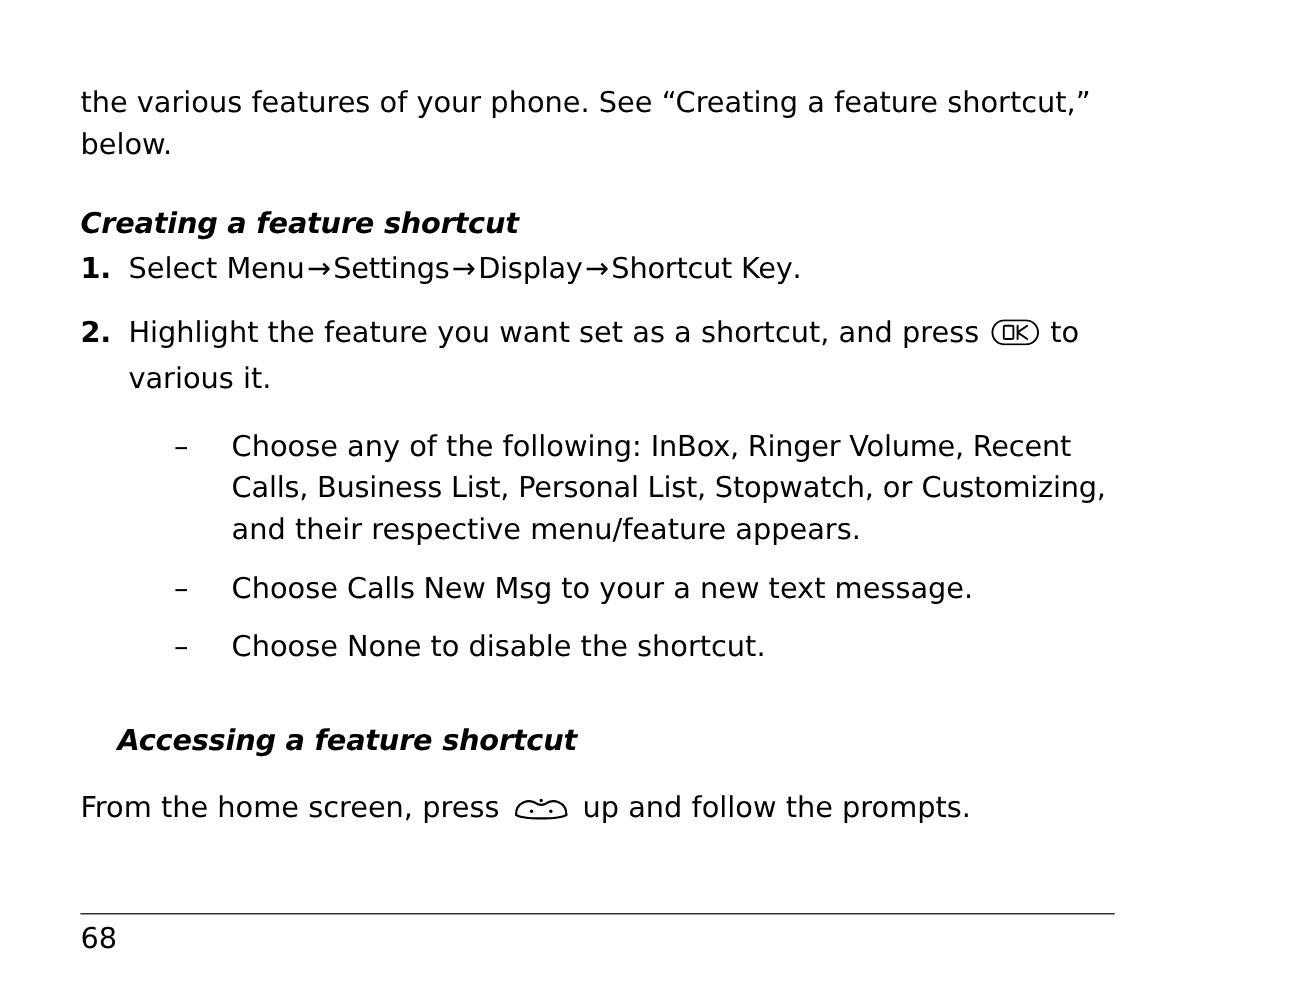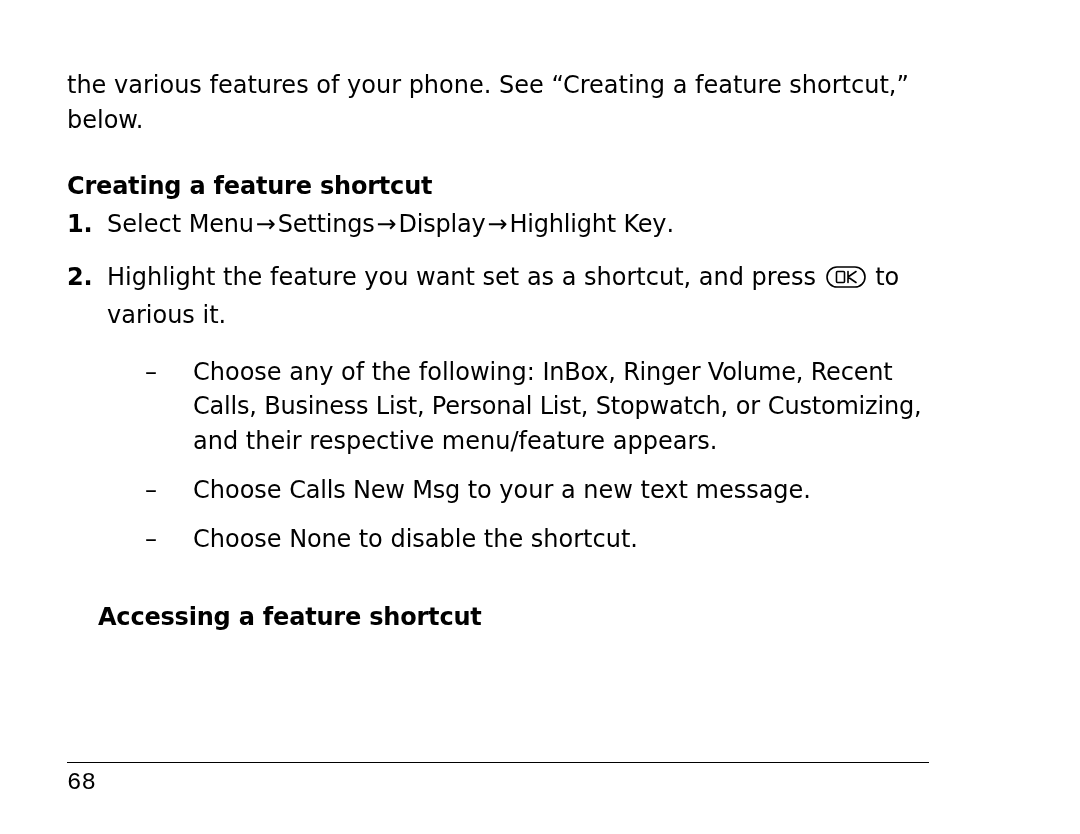--- a/index.html
+++ b/index.html
@@ -23,20 +23,21 @@
     font-weight: 400;
     line-height: 1.45;
     margin-bottom: 32px;
   }
   .heading {
     font-size: 24px;
     font-weight: 700;
     line-height: 1.4;
     margin: 0 0 4px 0;
     letter-spacing: -0.2px;
+    font-style: italic;
   }
   .step {
     display: flex;
     font-size: 24px;
     line-height: 1.45;
     margin-bottom: 12px;
   }
   .step-num {
     font-weight: 700;
     width: 40px;
@@ -82,21 +83,20 @@
   .jog-icon {
     display:inline-block;
     vertical-align:-4px;
     margin: 0 2px;
   }
   .footer {
     position: absolute;
     left: 67px;
     right: 67px;
     bottom: 38px;
-    font-family: Liberation Mono, monospace;
   }
   .footer-rule {
     border: none;
     border-top: 1px solid #000;
     margin: 0 0 6px 0;
   }
   .footer-row {
     display: flex;
     justify-content: space-between;
     font-size: 24px;
@@ -108,21 +108,21 @@
 
 <div class="page">
 
   <div class="intro">the various features of your phone. See “Creating a feature shortcut,” below.</div>
 
   <div class="heading">Creating a feature shortcut</div>
 
   <div class="step">
     <div class="step-num">1.</div>
     <div class="step-body">
-      <span>Select </span><span class="bold">Menu</span><span class="bold arrow">→</span><span class="bold">Settings</span><span class="bold arrow">→</span><span class="bold">Display</span><span class="bold arrow">→</span><span class="bold">Highlight Key</span><span>.</span>
+      <span>Select </span><span class="bold">Menu</span><span class="bold arrow">→</span><span class="bold">Settings</span><span class="bold arrow">→</span><span class="bold">Display</span><span class="bold arrow">→</span><span class="bold">Shortcut Key</span><span>.</span>
     </div>
   </div>
 
   <div class="step step2-wrap">
     <div class="step-num">2.</div>
     <div class="step-body">
       <span>Highlight the feature you want set as a shortcut, and press </span><span class="ok-btn"><svg width="40" height="22" viewBox="0 0 40 22">
             <rect x="1" y="1" width="38" height="20" rx="10" ry="10" fill="none" stroke="#000" stroke-width="1.6"></rect>
             <rect x="10.5" y="5.5" width="8" height="11" rx="1" fill="none" stroke="#000" stroke-width="1.6"></rect>
             <path d="M22 5.5 L22 16.5 M22 11 L30 5.5 M22 11 L30 16.5" fill="none" stroke="#000" stroke-width="1.6" stroke-linecap="round"></path>
@@ -146,20 +146,29 @@
           <div class="bullet-body">
             <span>Choose </span><span class="bold">None</span><span> to disable the shortcut.</span>
           </div>
         </div>
       </div>
     </div>
   </div>
 
   <div class="heading heading2-wrap">Accessing a feature shortcut</div>
 
+  <div class="access-para">
+    <span>From the home screen, press </span><span class="jog-icon"><svg width="50" height="26" viewBox="0 0 50 26">
+          <path d="M4 20 C4 9, 15 7, 20 10 C23 12, 27 12, 30 10 C35 7, 46 9, 46 20" fill="none" stroke="#000" stroke-width="1.8" stroke-linecap="round"></path>
+          <path d="M4 20 C 10 24, 40 24, 46 20" fill="none" stroke="#000" stroke-width="1.8" stroke-linecap="round"></path>
+          <circle cx="25" cy="8" r="1.4" fill="#000"></circle>
+          <circle cx="17" cy="17" r="1.4" fill="#000"></circle>
+          <circle cx="33" cy="17" r="1.4" fill="#000"></circle>
+        </svg></span><span> up and follow the prompts.</span>
+  </div>
 
   <div class="footer">
     <hr class="footer-rule">
     <div class="footer-row">
       <span>68</span>
     </div>
   </div>
 
 </div>
 

